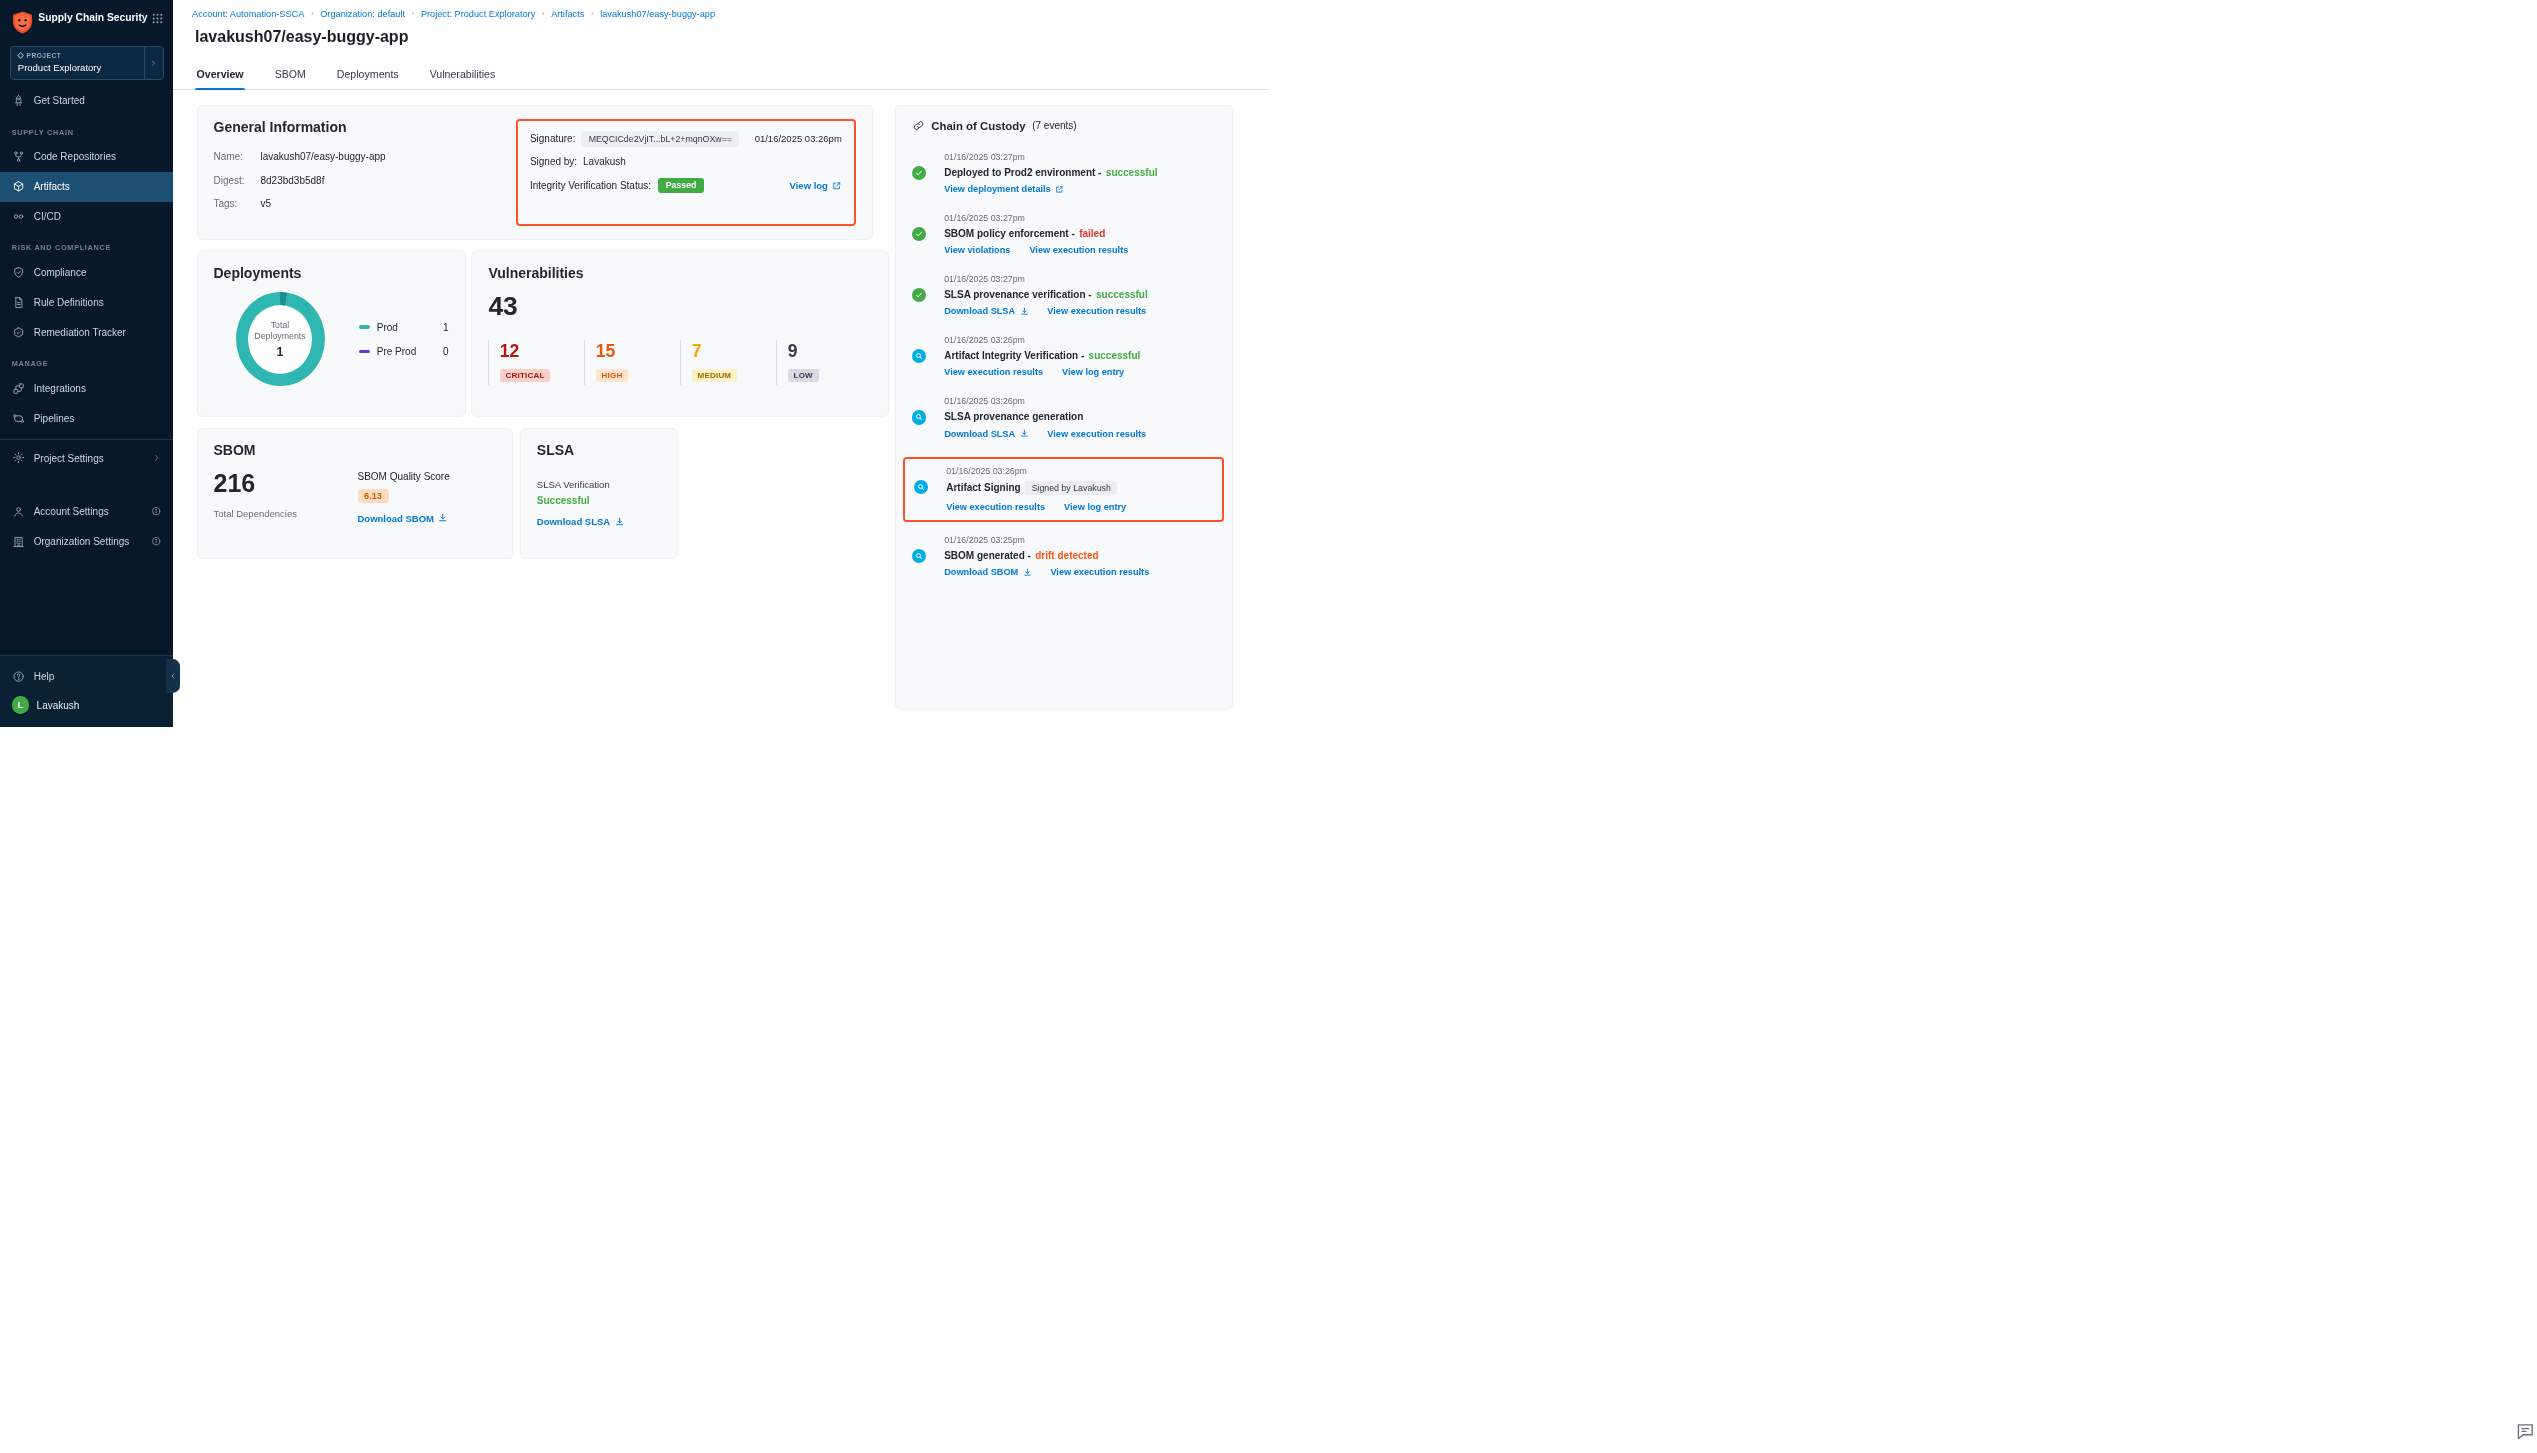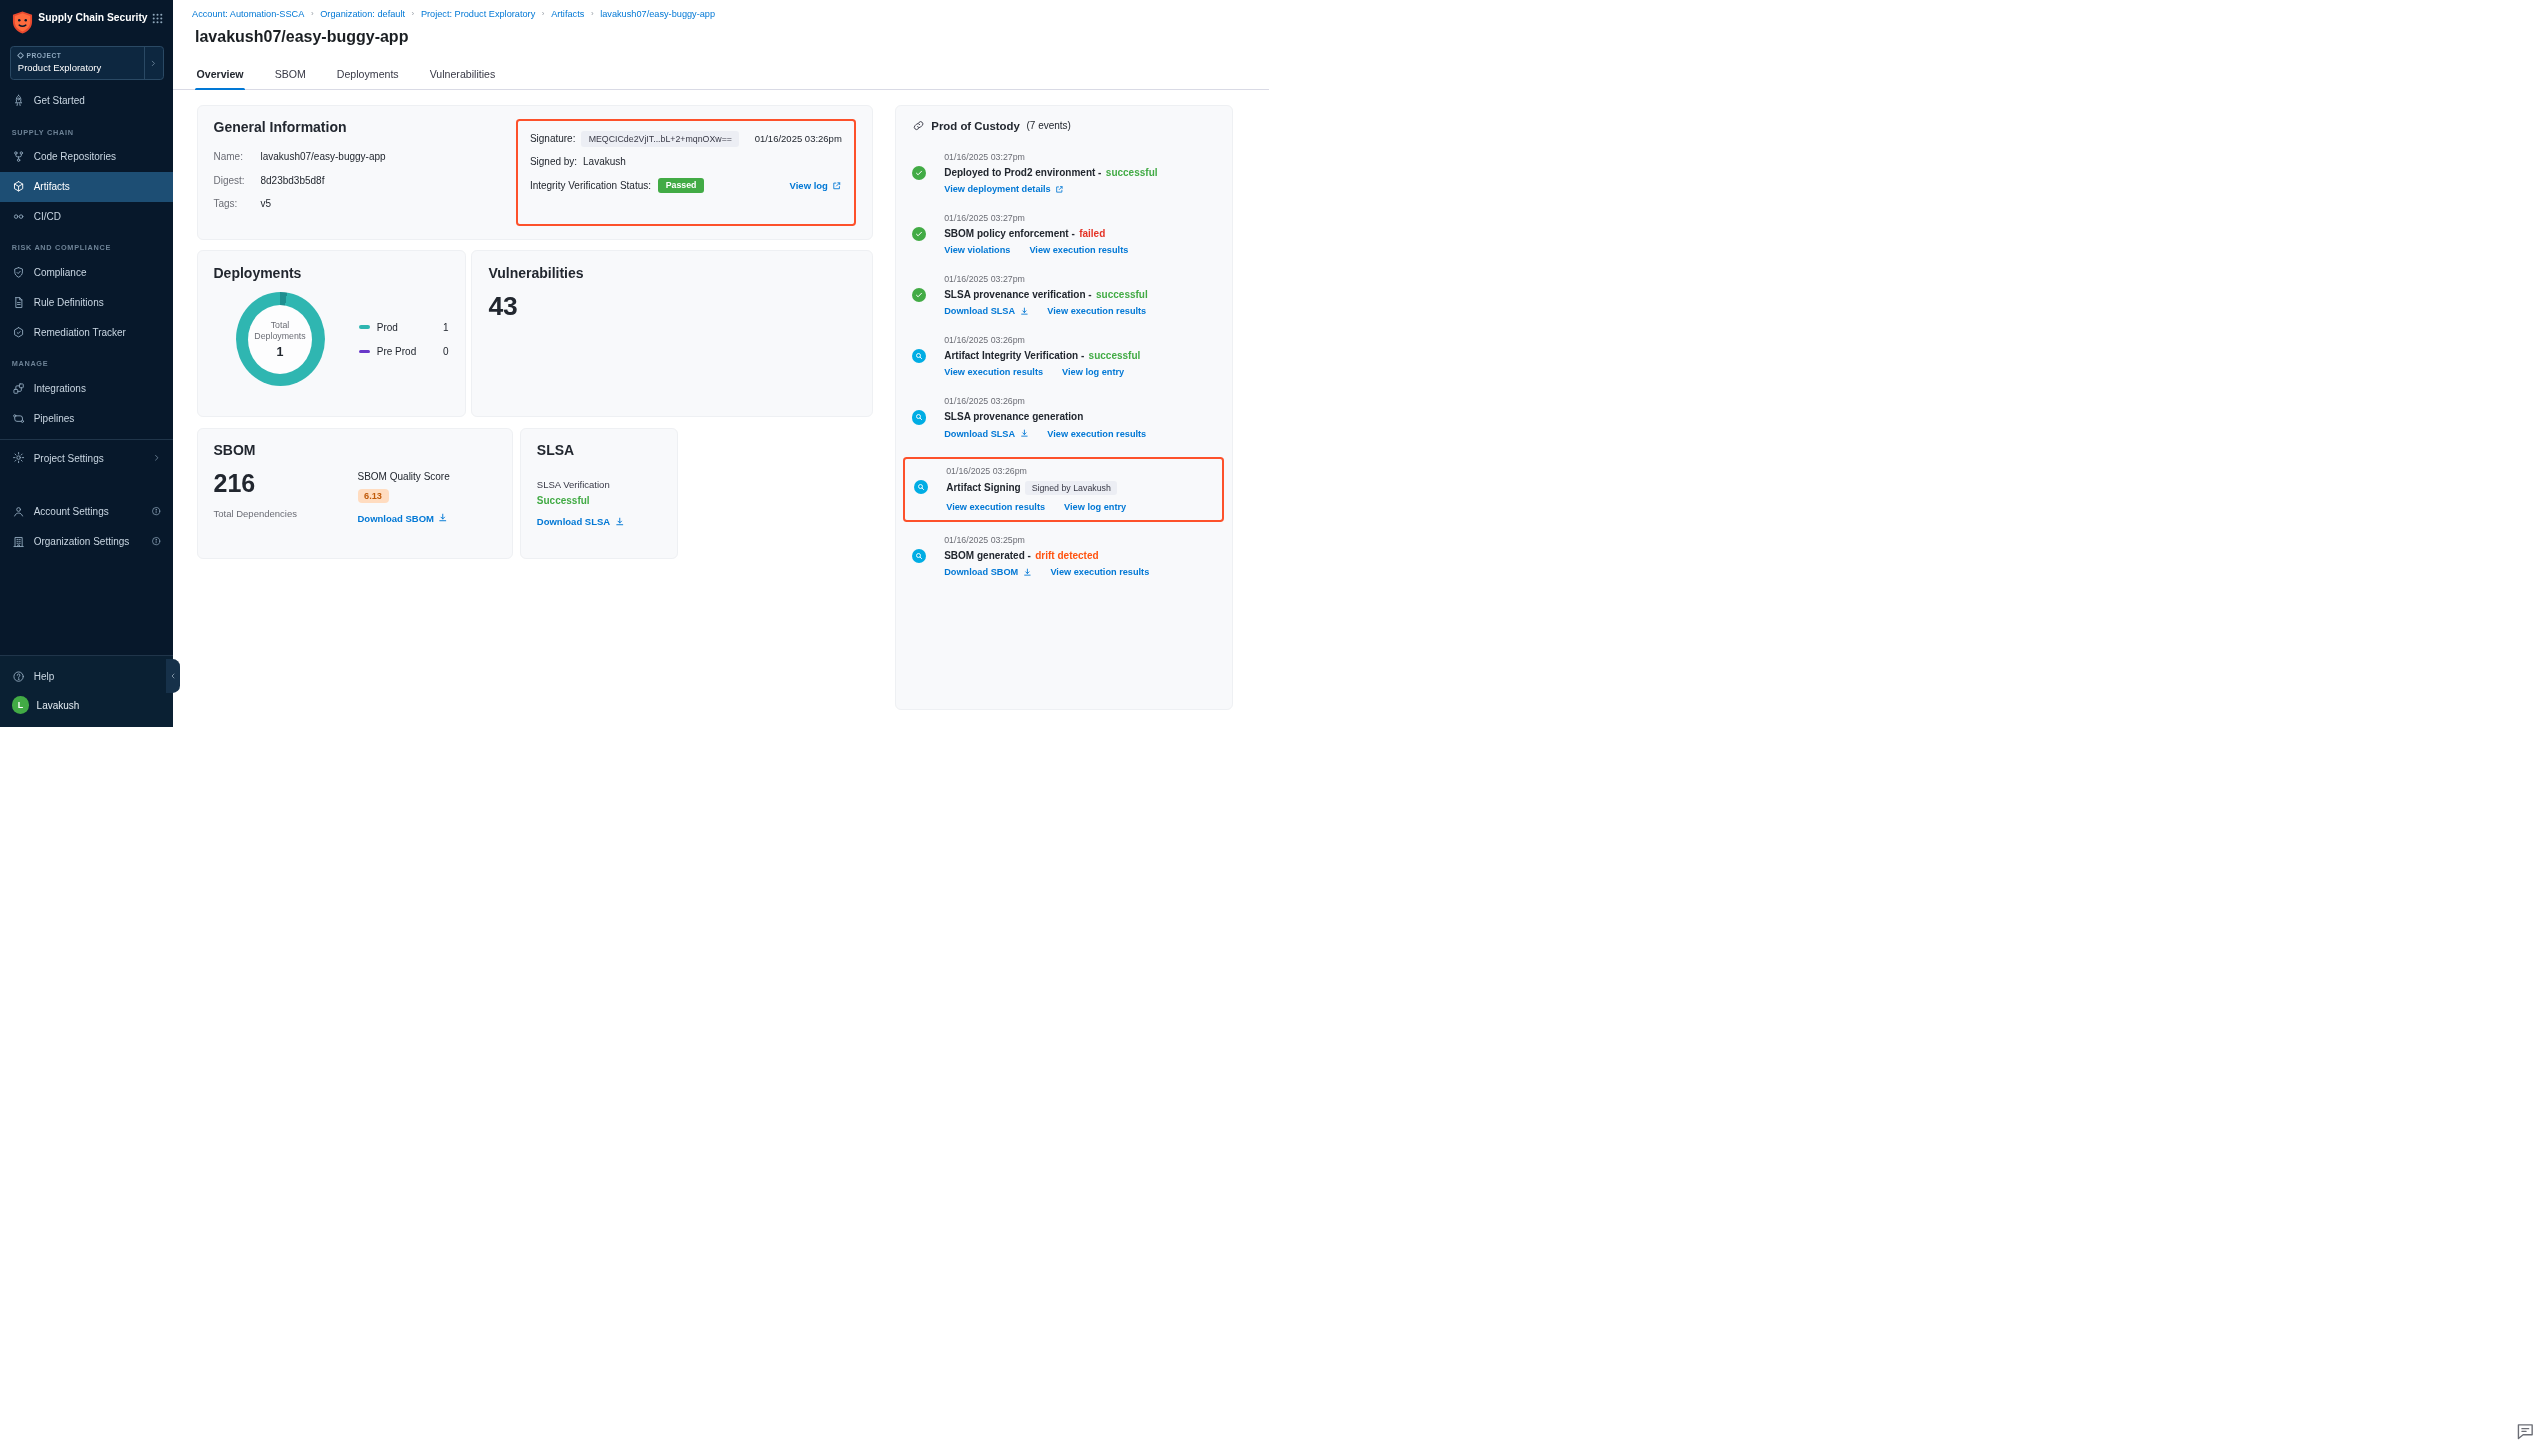--- a/index.html
+++ b/index.html
@@ -416,20 +416,38 @@
                 <span>Pre Prod</span>
                 <span class="leg-val">0</span>
               </div>
             </div>
           </div>
         </section>
 
         <section class="card vuln-card">
           <h2>Vulnerabilities</h2>
           <div class="vuln-total">43</div>
+          <div class="sev-row">
+            <div class="sev sev-critical">
+              <div class="n">12</div>
+              <span class="b">CRITICAL</span>
+            </div>
+            <div class="sev sev-high">
+              <div class="n">15</div>
+              <span class="b">HIGH</span>
+            </div>
+            <div class="sev sev-medium">
+              <div class="n">7</div>
+              <span class="b">MEDIUM</span>
+            </div>
+            <div class="sev sev-low">
+              <div class="n">9</div>
+              <span class="b">LOW</span>
+            </div>
+          </div>
         </section>
       </div>
 
       <div class="row3">
         <section class="card sbom-card">
           <h2>SBOM</h2>
           <div class="sbom-body">
             <div class="sbom-left">
               <div class="sbom-num">216</div>
               <div class="sbom-sub">Total Dependencies</div>
@@ -463,21 +481,21 @@
         </section>
       </div>
     </div>
 
     <aside class="card coc">
       <div class="coc-head">
         <svg class="ic" width="13.2" height="13.2" viewBox="0 0 24 24" style="color:#383946">
             <path d="M10 14a4 4 0 0 0 6 .4l2.6-2.6a4 4 0 1 0-5.7-5.7l-1.4 1.4"></path>
             <path d="M14 10a4 4 0 0 0-6-.4l-2.6 2.6a4 4 0 1 0 5.7 5.7l1.4-1.4"></path>
           </svg>
-        <span class="coc-title">Prod of Custody</span>
+        <span class="coc-title">Chain of Custody</span>
         <span class="coc-count">(7 events)</span>
       </div>
 
       <div class="coc-events">
 
         <div class="ev">
           <div class="ev-ic green">
               <svg width="8" height="8" viewBox="0 0 16 16">
                 <path d="M3 8.5l3.2 3L13 4.5" fill="none" stroke="#fff" stroke-width="2" stroke-linecap="round" stroke-linejoin="round"></path>
               </svg>

